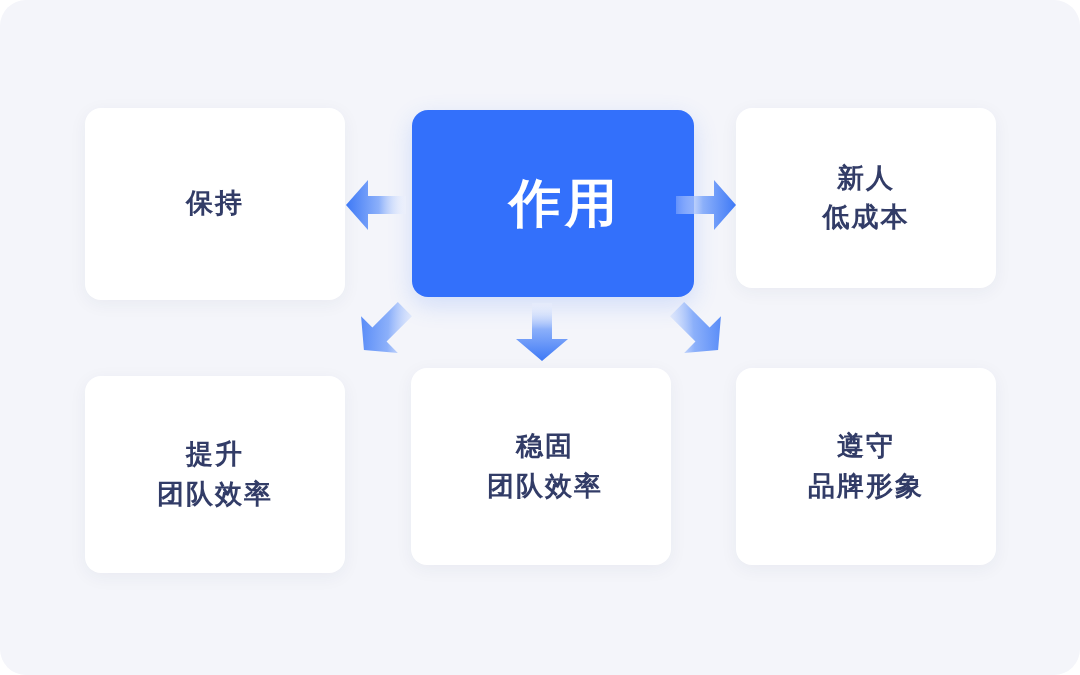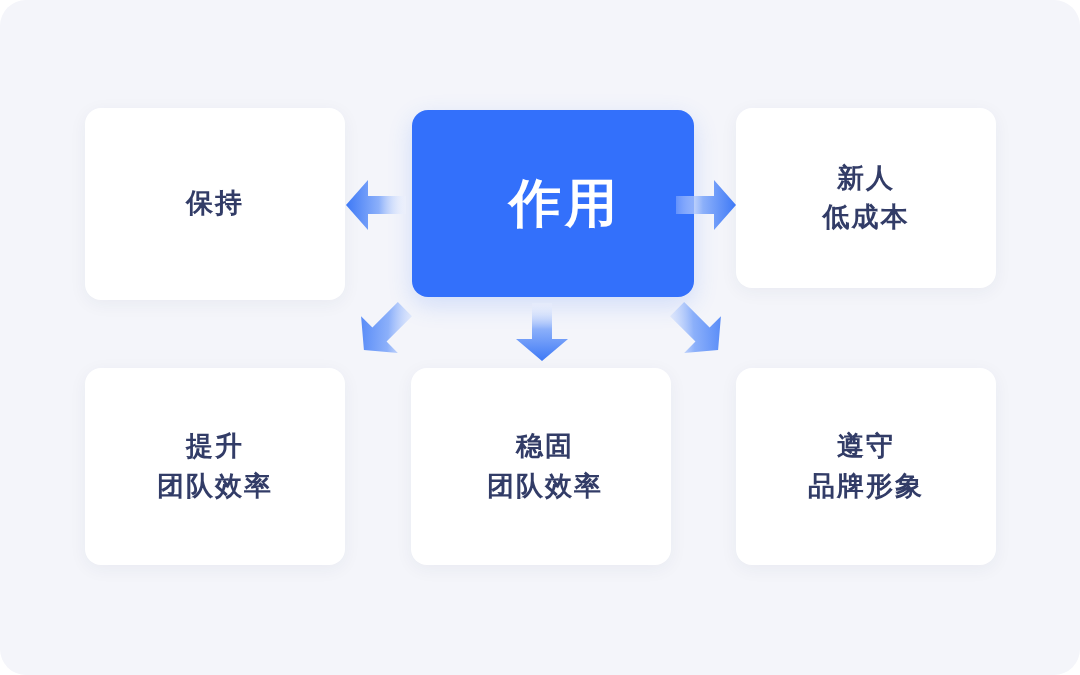--- a/index.html
+++ b/index.html
@@ -42,21 +42,21 @@
     font-size: 27px;
     line-height: 1.45;
     letter-spacing: 2px;
     white-space: nowrap;
   }
 
   
   #card-tl { left: 85px;  top: 108px; width: 260px; height: 192px; }
   #card-tr { left: 736px; top: 108px; width: 260px; height: 180px; }
   
-  #card-bl { left: 85px;  top: 368px; width: 260px; height: 197px; }
+  #card-bl { left: 85px;  top: 376px; width: 260px; height: 197px; }
   #card-bm { left: 411px; top: 368px; width: 260px; height: 197px; padding-left: 8px; }
   #card-br { left: 736px; top: 368px; width: 260px; height: 197px; }
 
   
   #center-node {
     position: absolute;
     left: 412px;
     top: 110px;
     width: 258px;
     height: 187px;

